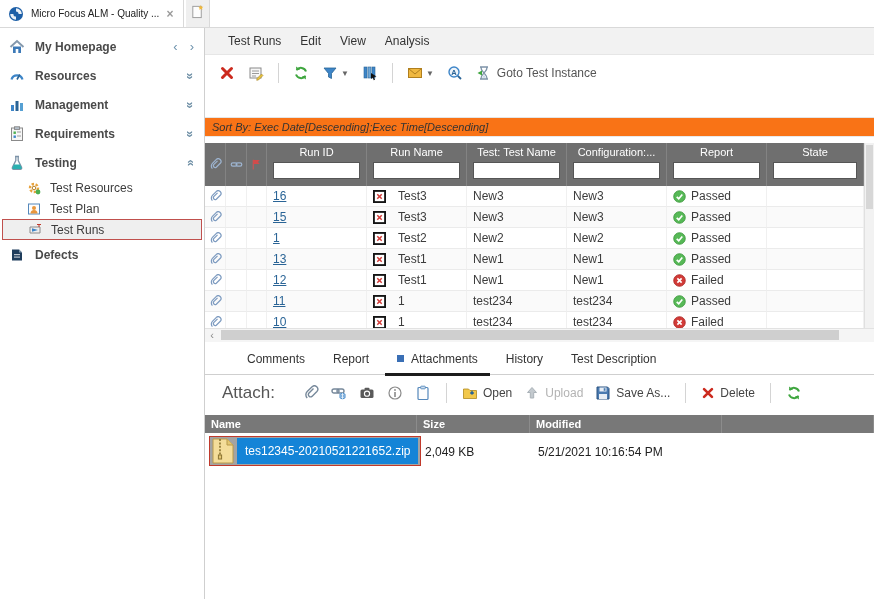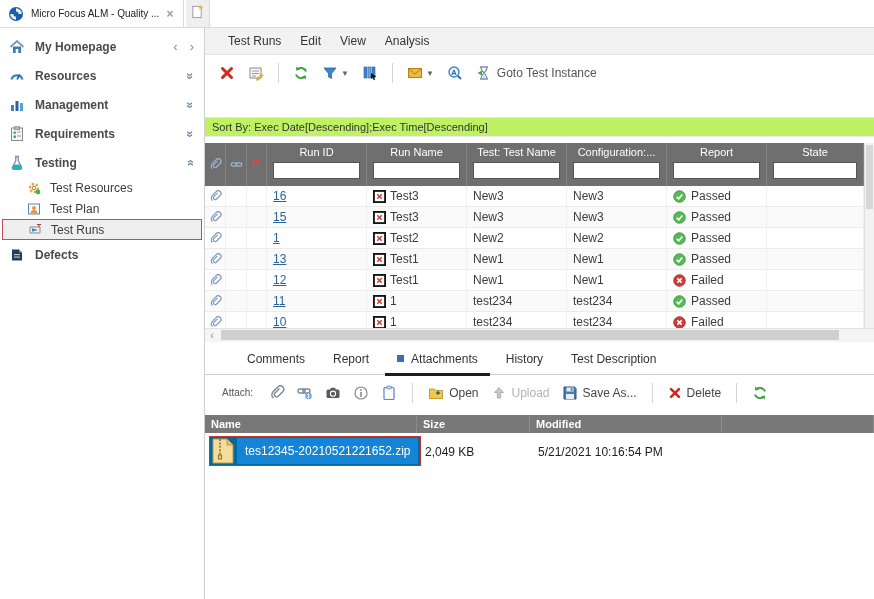--- a/index.html
+++ b/index.html
@@ -46,22 +46,22 @@
     padding-left:12px; gap:9px; background:#fff; }
   .tbtn { display:flex; align-items:center; gap:3px; padding:2px; }
   .tsep { width:1px; height:20px; background:#d4d4d4; margin:0 3px; }
   .tlabel { font-size:12px; color:#555; margin-left:2px; }
   .caret { font-size:8px; color:#666; }
   .i16 { width:16px; height:16px; }
   .i14 { width:14px; height:14px; }
   .i13 { width:13px; height:13px; }
 
   .mainspacer { flex:0 0 26px; }
-  .sortbar { flex:0 0 20px; background:#bef264; border-top:1px solid #e5e5e5;
-    border-bottom:1px solid #e9e9e9; display:flex; align-items:center; padding-left:7px; }
+  .sortbar { flex:0 0 20px; background:#f97316; border-top:1px solid #e5e5e5;
+    border-bottom:1px solid #e9e9e9; display:flex; align-items:center; padding-left:7px;font-style:italic; }
   .sortbar span { font-size:11px; color:#333; }
   .sortgap { flex:0 0 6px; }
 
   
   .grid-wrap { flex:1; display:flex; min-height:0; }
   .grid { flex:1; display:flex; flex-direction:column; min-width:0; }
   .gcols { display:grid; grid-template-columns:21px 21px 20px 100px 100px 100px 100px 100px 1fr; }
   .grid-header { flex:0 0 43px; background:#6f6f6f; }
   .gh { display:flex; flex-direction:column; align-items:center; border-right:1px solid #838383; padding-top:2px; height:43px; }
   .gh.iconh { justify-content:center; padding-top:0; }
@@ -69,57 +69,57 @@
   .gh input { width:calc(100% - 12px); height:17px; border:1px solid #555; margin-top:2px;
     background:#fff; font-size:11px; padding:0 3px; font-family:"Liberation Sans",sans-serif; }
   .grid-body { flex:1; overflow:hidden; background:#f9a8d4; }
   .grow { height:21px; }
   .grow:nth-child(even) .gc { background:#fafafa; }
   .gc { display:flex; align-items:center; border-bottom:1px solid #ebebeb;
     border-right:1px solid #f0f0f0; font-size:12px; color:#3c3c3c; padding-left:6px;
     overflow:hidden; white-space:nowrap; height:21px; background:#fff; }
   .gc.icon-c { justify-content:center; padding-left:0; }
   .runlink { color:#2a6496; text-decoration:underline; cursor:pointer; }
-  .gc .nm { margin-left:4px; }
+  .gc .nm { margin-left:12px; }
   .gc .st { margin-left:5px; }
   .vscroll { flex:0 0 10px; background:#f2f2f2; border-left:1px solid #e0e0e0; position:relative; }
   .vthumb { position:absolute; top:2px; left:1px; width:7px; height:64px; background:#d7d7d7; }
 
   .hscroll { flex:0 0 14px; background:#f5f5f5; border-top:1px solid #e2e2e2;
     display:flex; align-items:center; }
   .harrow { width:14px; text-align:center; color:#8a8a8a; font-size:11px; line-height:12px; }
   .hthumb { height:10px; background:#cfcfcf; flex:0 0 618px; margin-left:2px; }
 
   
   .btabs { flex:0 0 33px; display:flex; align-items:flex-end; gap:0;
     border-bottom:1px solid #cfcfcf; padding-left:28px; background:#fff; }
   .btab { font-size:12px; color:#333; padding:6px 14px 8px 14px; position:relative; white-space:nowrap; }
   .btab.active { display:flex; align-items:center; gap:7px; }
   .btab.active::after { content:""; position:absolute; left:2px; right:2px; bottom:-2px;
     height:3px; background:#1c1c1c; }
   .bullet { width:7px; height:7px; background:#3a6fb5; display:inline-block; }
 
   
   .attachbar { flex:0 0 36px; display:flex; align-items:center; padding-left:17px; gap:12px; background:#fff; }
-  .attachbar .alabel { font-size:10px; color:#555; margin-right:4px; }
+  .attachbar .alabel { font-size:17px; color:#555; margin-right:16px; }
   .abtn { display:flex; align-items:center; gap:5px; }
   .abtn .btext { font-size:12px; color:#444; }
   .abtn.disabled .btext { color:#b3b3b3; }
 
   
   .agrid { flex:1; display:flex; flex-direction:column; margin-top:4px; }
   .ahead { flex:0 0 18px; display:grid; grid-template-columns:212px 113px 192px 1fr;
     background:#787878; }
   .ahead div { font-size:11px; font-weight:bold; color:#fff; padding-left:6px;
     line-height:18px; border-right:1px solid #8c8c8c; }
   .abody { flex:1; background:#fff; }
   .arow { display:grid; grid-template-columns:212px 113px 192px 1fr; height:38px; align-items:center; }
   .acell { font-size:12px; color:#222; padding-left:8px; white-space:nowrap; }
   .selwrap { display:inline-flex; align-items:center; border:1px solid #c0392b;
-    padding:1px 2px 1px 2px; margin-left:2px; background:#0369a1; }
+    padding:1px 2px 1px 2px; margin-left:2px; background:#a3a3a3; }
   .aname-text { background:#1484d7; color:#fff; font-size:12px; padding:6px 8px; margin-left:3px; }
 </style>
 </head>
 <body>
 
 <div class="app">
 
   <div class="tabbar">
     <div class="wtab">
       <span class="sic">

